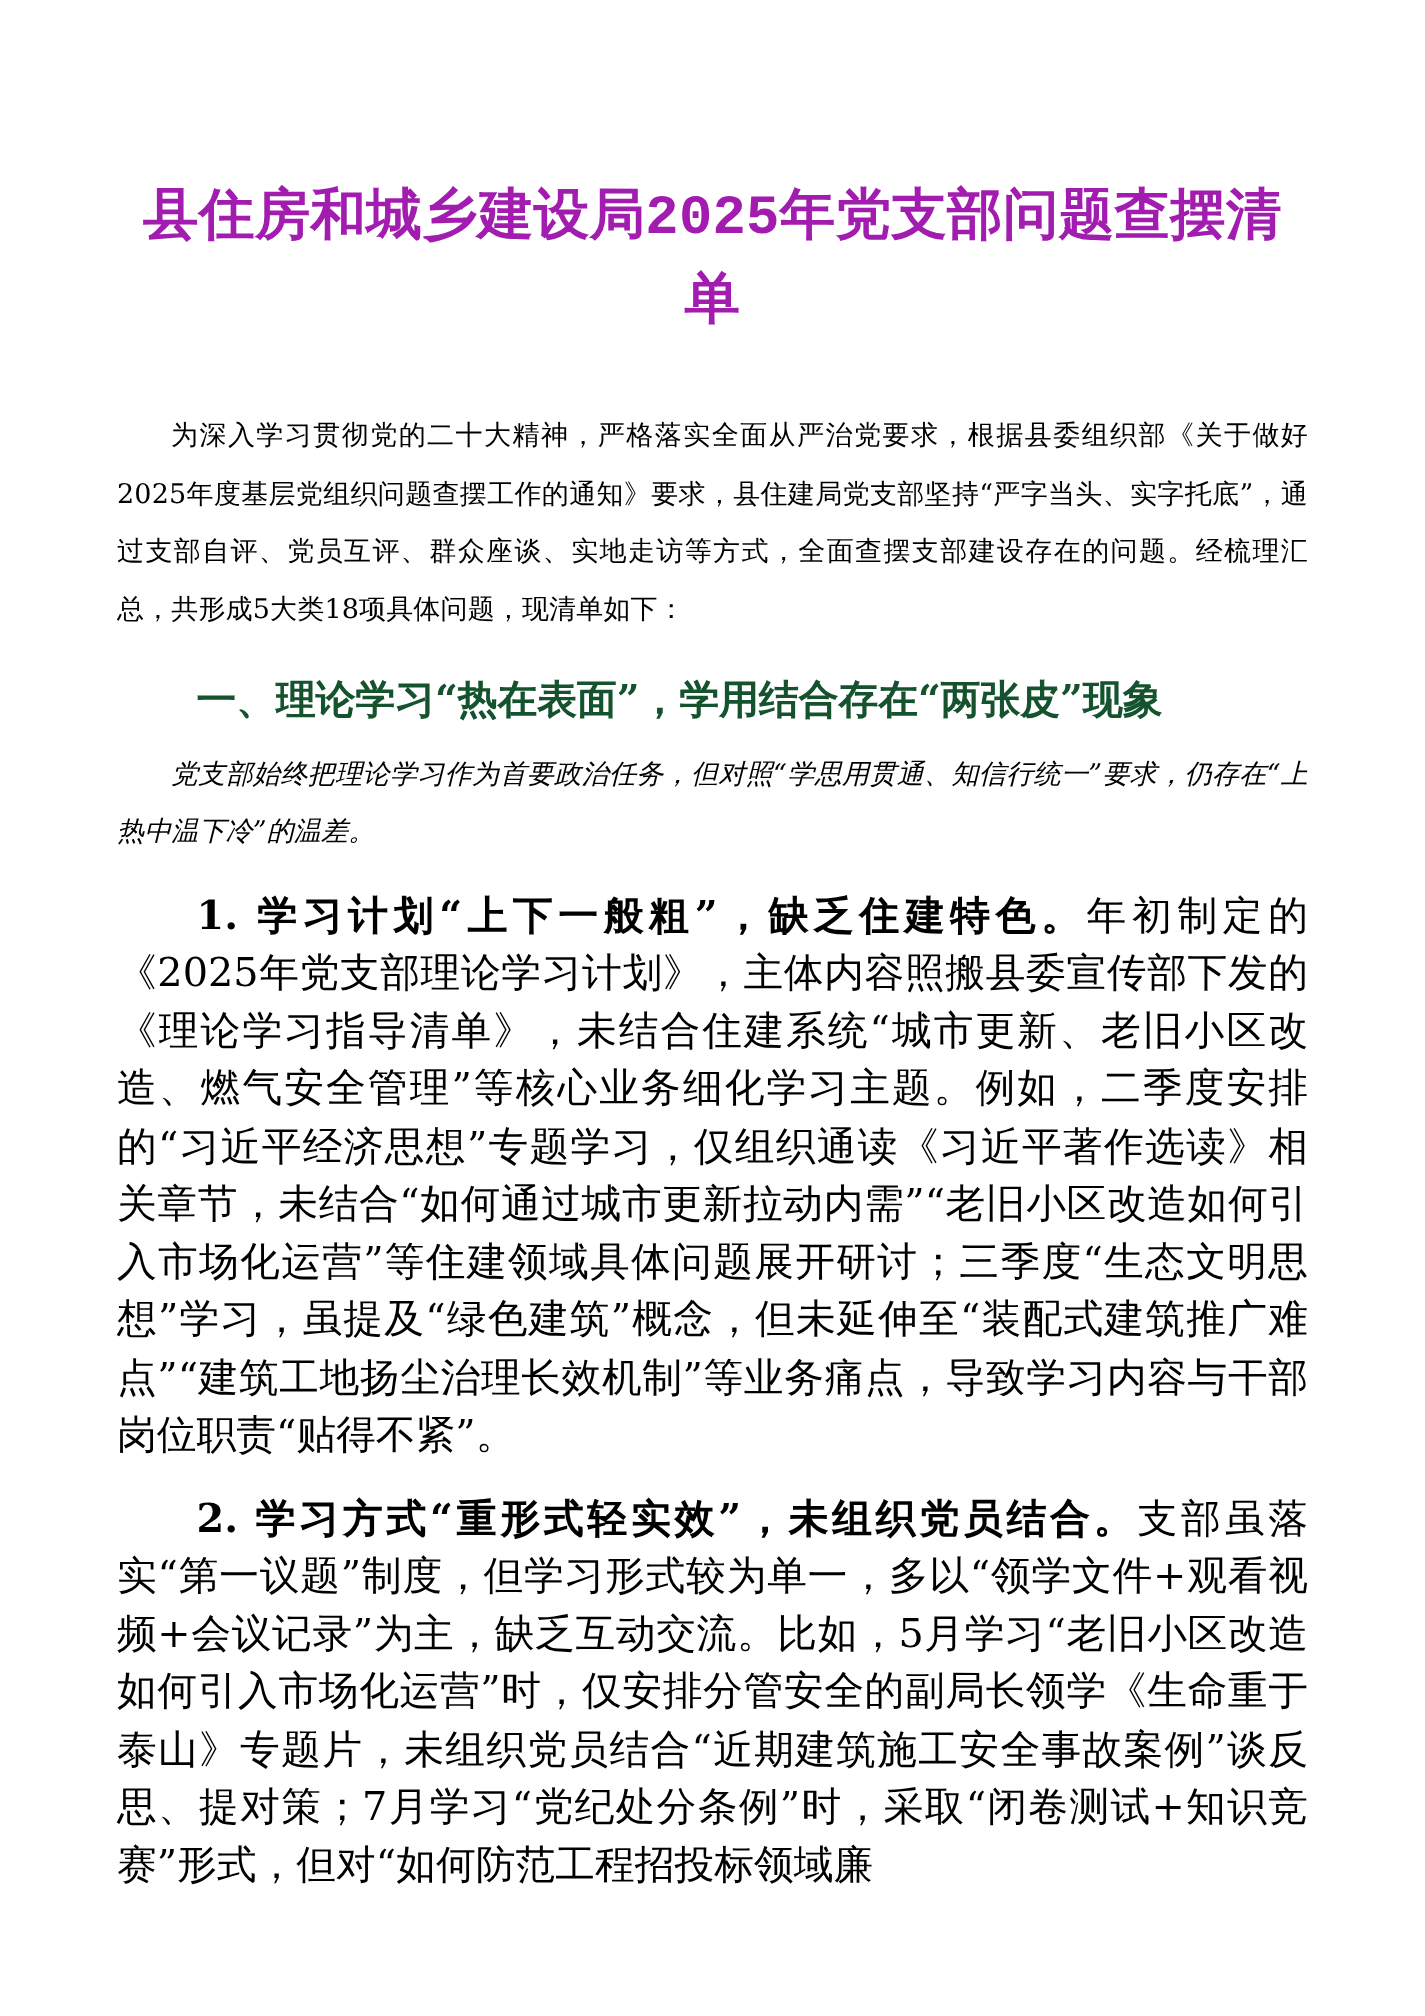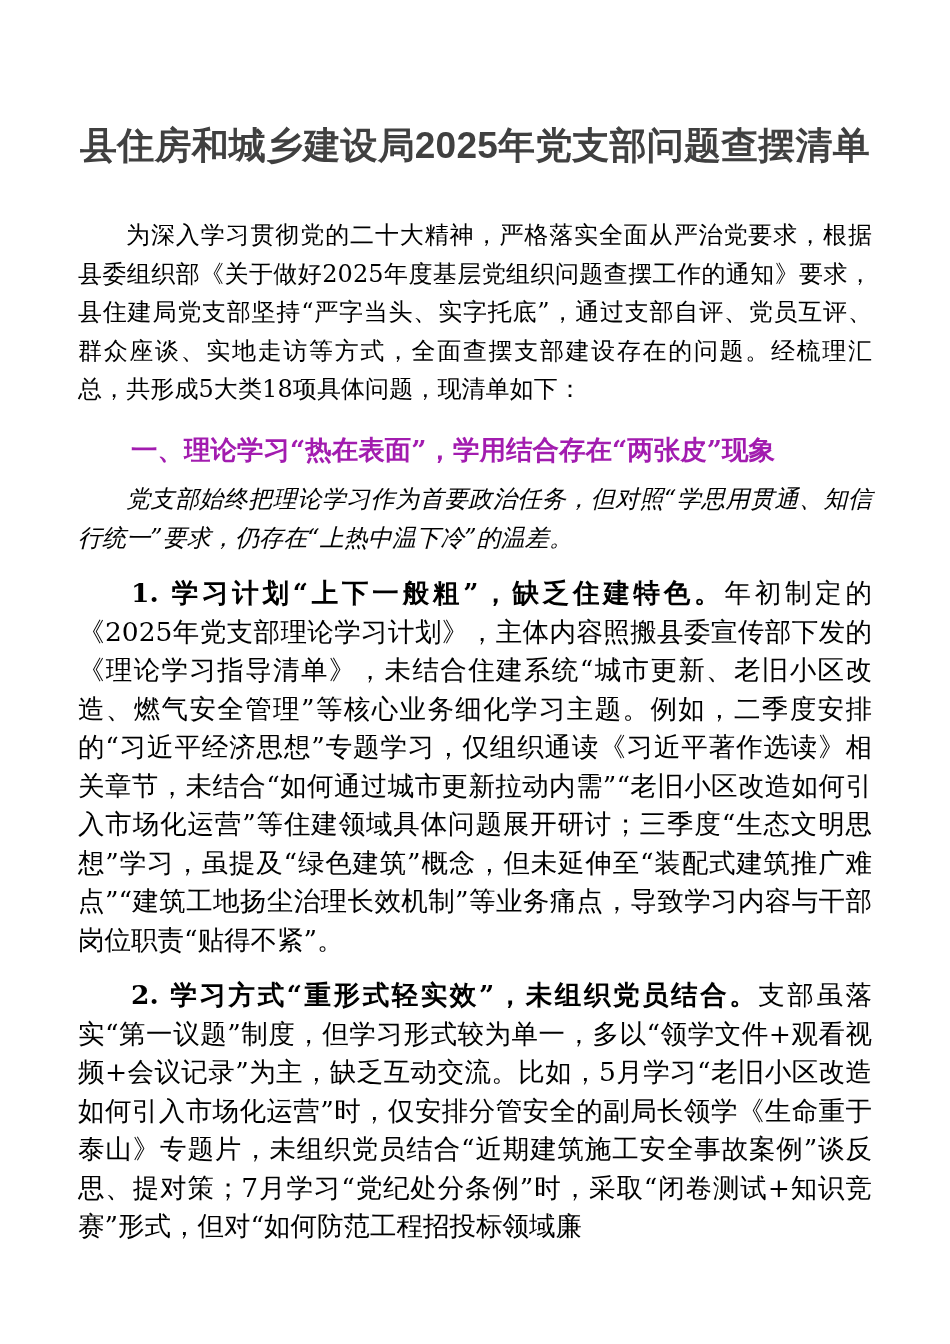--- a/index.html
+++ b/index.html
@@ -28,34 +28,34 @@
     position: absolute;
     left: 78px;
     top: 0;
     width: 794px;
   }
 
   
   .doc-title {
     margin: 0;
     padding-top: 118px;
-    font-family: Liberation Sans, sans-serif;
+    font-family: Liberation Mono, monospace;
     font-weight: 700;
     font-size: 37px;
     line-height: 1.52;
     text-align: center;
     letter-spacing: 0.2px;
-    color: #404040;
+    color: #a21caf;
   }
 
   
   .para {
     margin: 0;
     font-family: "DejaVu Serif", "Liberation Serif", serif;
-    font-size: 24px;
+    font-size: 18px;
     line-height: 38.5px;
     text-align: justify;
     text-justify: inter-ideograph;
     text-indent: 2em;
     color: #000000;
     letter-spacing: 0.1px;
   }
   .para.first-body {
     margin-top: 42px;
   }
@@ -67,21 +67,21 @@
   
   .section-heading {
     margin: 0;
     margin-top: 22px;
     font-family: "DejaVu Serif", "Liberation Serif", serif;
     font-weight: 700;
     font-size: 26.5px;
     line-height: 38.5px;
     text-indent: 2em;
     text-align: left;
-    color: #a21caf;
+    color: #14532d;
   }
 
   
   .item-para {
     margin: 0;
     margin-top: 17px;
     font-family: "DejaVu Serif", "Liberation Serif", serif;
     font-size: 26.5px;
     line-height: 38.5px;
     text-align: justify;

